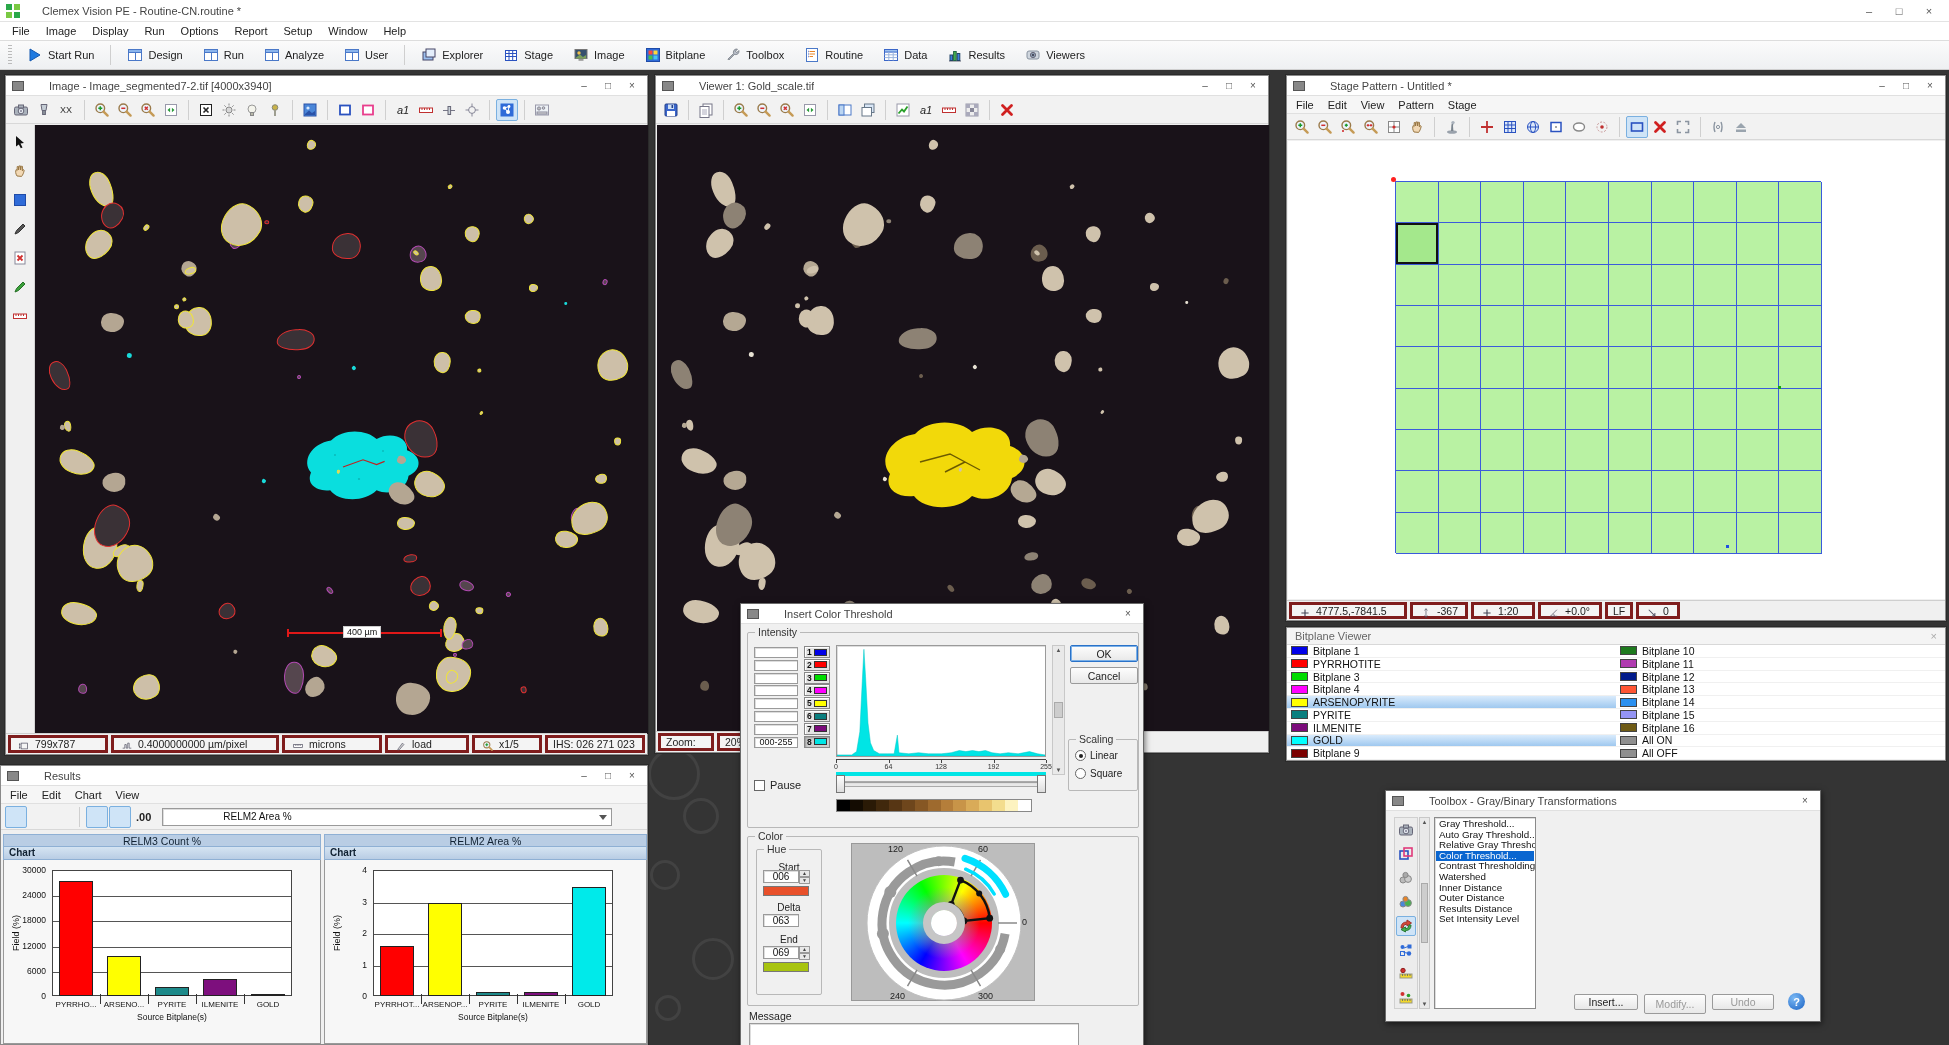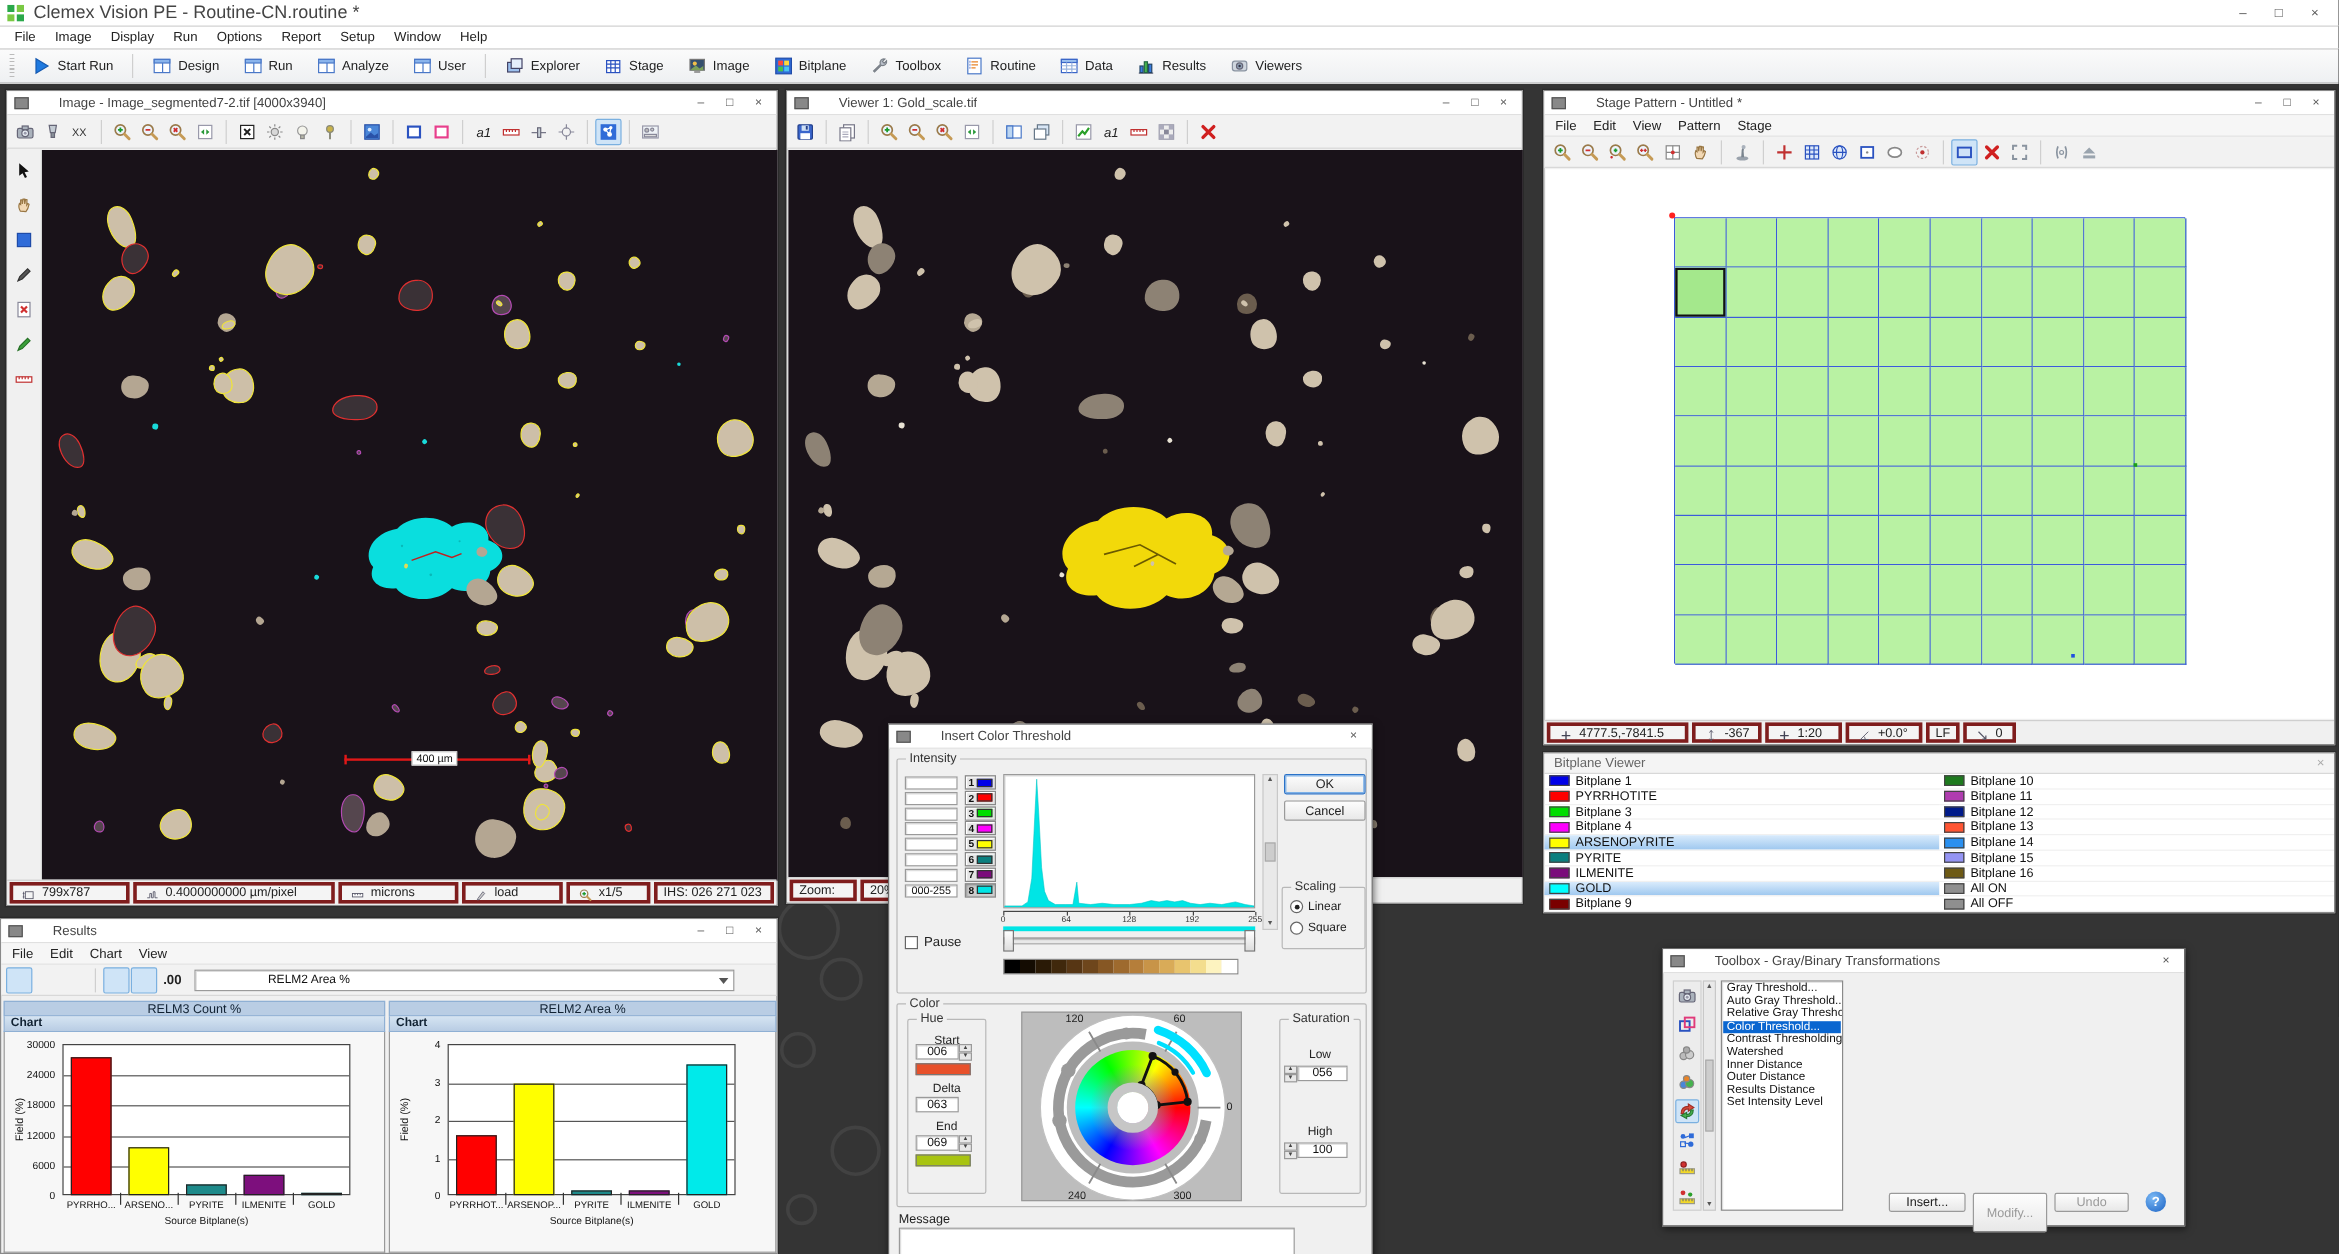--- a/index.html
+++ b/index.html
@@ -1,21 +1,21 @@
 <!DOCTYPE html>
 <html><head>
 <meta charset="utf-8">
 <style>
   html,body{margin:0;padding:0;background:#222;}
   *{box-sizing:border-box;}
   .app{position:relative;width:1949px;height:1045px;overflow:hidden;background:#333;
        font-family:"Liberation Sans",sans-serif;font-size:11px;color:#222;}
   
   .titlebar{position:absolute;left:0;top:0;width:100%;height:22px;background:#fff;border-bottom:1px solid #e3e3e3;display:flex;align-items:center;padding:0 6px;}
-  .titlebar .title{margin-left:8px;color:#444;font-size:15px;}
+  .titlebar .title{margin-left:22px;color:#444;font-size:11px;}
   .winctl{margin-left:auto;display:flex;gap:2px;}
   .winctl span{width:28px;height:18px;display:inline-flex;align-items:center;justify-content:center;color:#555;font-size:11px;cursor:default;}
   .menubar{position:absolute;left:0;top:22px;width:100%;height:19px;background:#fff;border-bottom:1px solid #ddd;display:flex;align-items:center;padding-left:4px;}
   .menubar .mi{padding:2px 8px;color:#222;}
   .toolbar-main{position:absolute;left:0;top:41px;width:100%;height:29px;background:linear-gradient(#fbfbfb,#eef0f2);border-bottom:1px solid #cfcfcf;display:flex;align-items:center;padding-left:8px;gap:2px;}
   .grip{width:4px;height:20px;margin-right:4px;background:repeating-linear-gradient(#bbb 0 1px,transparent 1px 3px);}
   .tbtn{display:inline-flex;align-items:center;gap:5px;padding:3px 8px;border:1px solid transparent;border-radius:2px;color:#222;}
   .vsep{width:1px;height:20px;background:#cfcfcf;margin:0 5px;}
   .mdi{position:absolute;left:0;top:70px;width:1949px;height:975px;background:#343434;}
   .wm{position:absolute;border:3px solid #474747;border-radius:50%;opacity:.75;}
@@ -1444,39 +1444,20 @@
             <circle cx="92" cy="79" r="17" fill="none" stroke="#c6c6c6" stroke-width="8"></circle>
             <circle cx="92" cy="79" r="13" fill="#fff"></circle>
           </svg>
           <span style="position:absolute;left:36px;top:0px;font-size:9px;color:#222;">120</span>
           <span style="position:absolute;left:126px;top:0px;font-size:9px;color:#222;">60</span>
           <span style="position:absolute;left:38px;top:147px;font-size:9px;color:#222;">240</span>
           <span style="position:absolute;left:126px;top:147px;font-size:9px;color:#222;">300</span>
           <span style="position:absolute;left:170px;top:73px;font-size:9px;color:#222;">0</span>
         </div>
 
-        <div class="grp" style="left:318px;top:12px;width:68px;height:146px;">
-          <span class="lg">Saturation</span>
-          <div style="position:absolute;left:0;top:24px;width:100%;text-align:center;font-size:10px;">Low</div>
-          <div style="position:absolute;left:3px;top:38px;display:flex;">
-            <span class="spin">
-                <span>▲</span>
-                <span>▼</span>
-              </span>
-            <span class="inputbox" style="width:42px;height:13px;">056</span>
-          </div>
-          <div style="position:absolute;left:0;top:88px;width:100%;text-align:center;font-size:10px;">High</div>
-          <div style="position:absolute;left:3px;top:102px;display:flex;">
-            <span class="spin">
-                <span>▲</span>
-                <span>▼</span>
-              </span>
-            <span class="inputbox" style="width:42px;height:13px;">100</span>
-          </div>
-        </div>
       </div>
 
       <div style="position:absolute;left:8px;top:406px;font-size:10.5px;">Message</div>
       <div class="inputbox" style="position:absolute;left:8px;top:419px;width:330px;height:36px;justify-content:flex-start;"></div>
     </section>
 
     <section class="dlg" id="dlg-toolbox" style="left:1385px;top:720px;width:436px;height:232px;">
       <div class="wtb">
         <span class="wic"></span>
         <span class="wt">Toolbox - Gray/Binary Transformations</span>
@@ -1556,19 +1537,19 @@
           <div class="li sel">Color Threshold...</div>
           <div class="li">Contrast Thresholding</div>
           <div class="li">Watershed</div>
           <div class="li">Inner Distance</div>
           <div class="li">Outer Distance</div>
           <div class="li">Results Distance</div>
           <div class="li">Set Intensity Level</div>
         </div>
       <div id="toolbox-buttons" style="position:absolute;left:0;top:203px;width:100%;">
           <div class="btn" style="position: absolute; left: 188px; top: 0px; width: 64px; height: 16px;">Insert...</div>
-          <div class="btn dis" style="position: absolute; left: 258px; top: 0px; width: 62px; height: 33px; text-align: right;">Modify...</div>
+          <div class="btn dis" style="position: absolute; left: 258px; top: 0px; width: 62px; height: 20px; text-align: right;">Modify...</div>
           <div class="btn dis" style="position: absolute; left: 326px; top: 0px; width: 62px; height: 16px;">Undo</div>
         </div>
       <div style="position:absolute;left:402px;top:202px;width:17px;height:17px;border-radius:50%;background:radial-gradient(circle at 35% 30%,#7ab8f4,#1a62c4);color:#fff;font-weight:bold;font-size:11px;display:flex;align-items:center;justify-content:center;">?</div>
     </section>
   </div>
 </div>
 
 </body></html>

